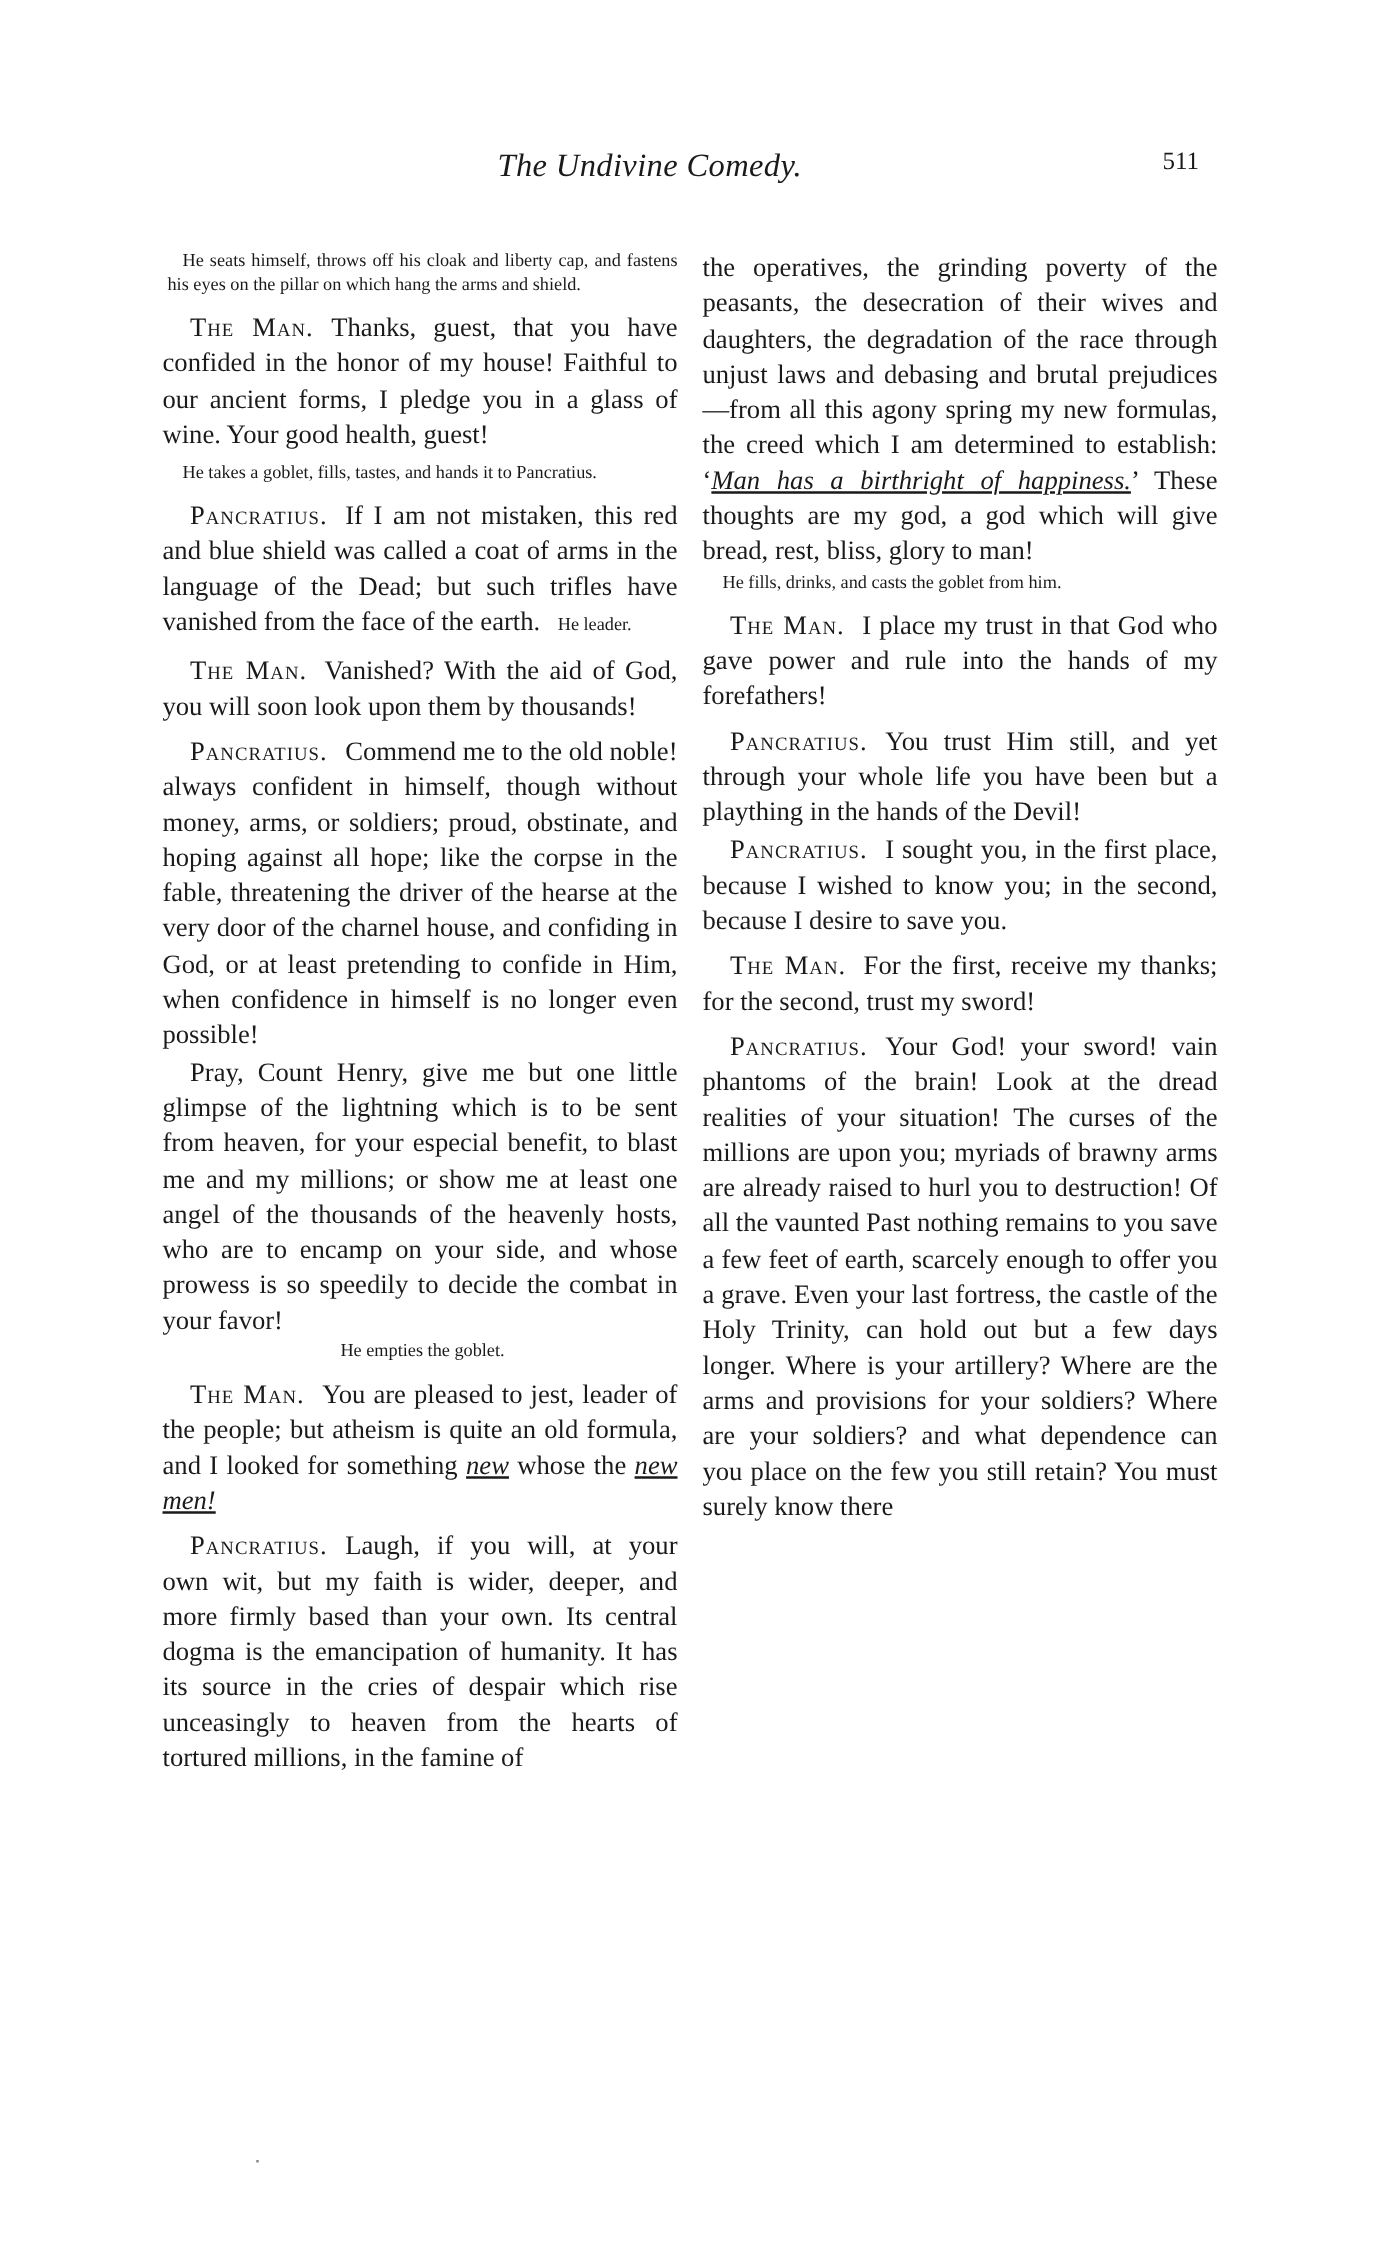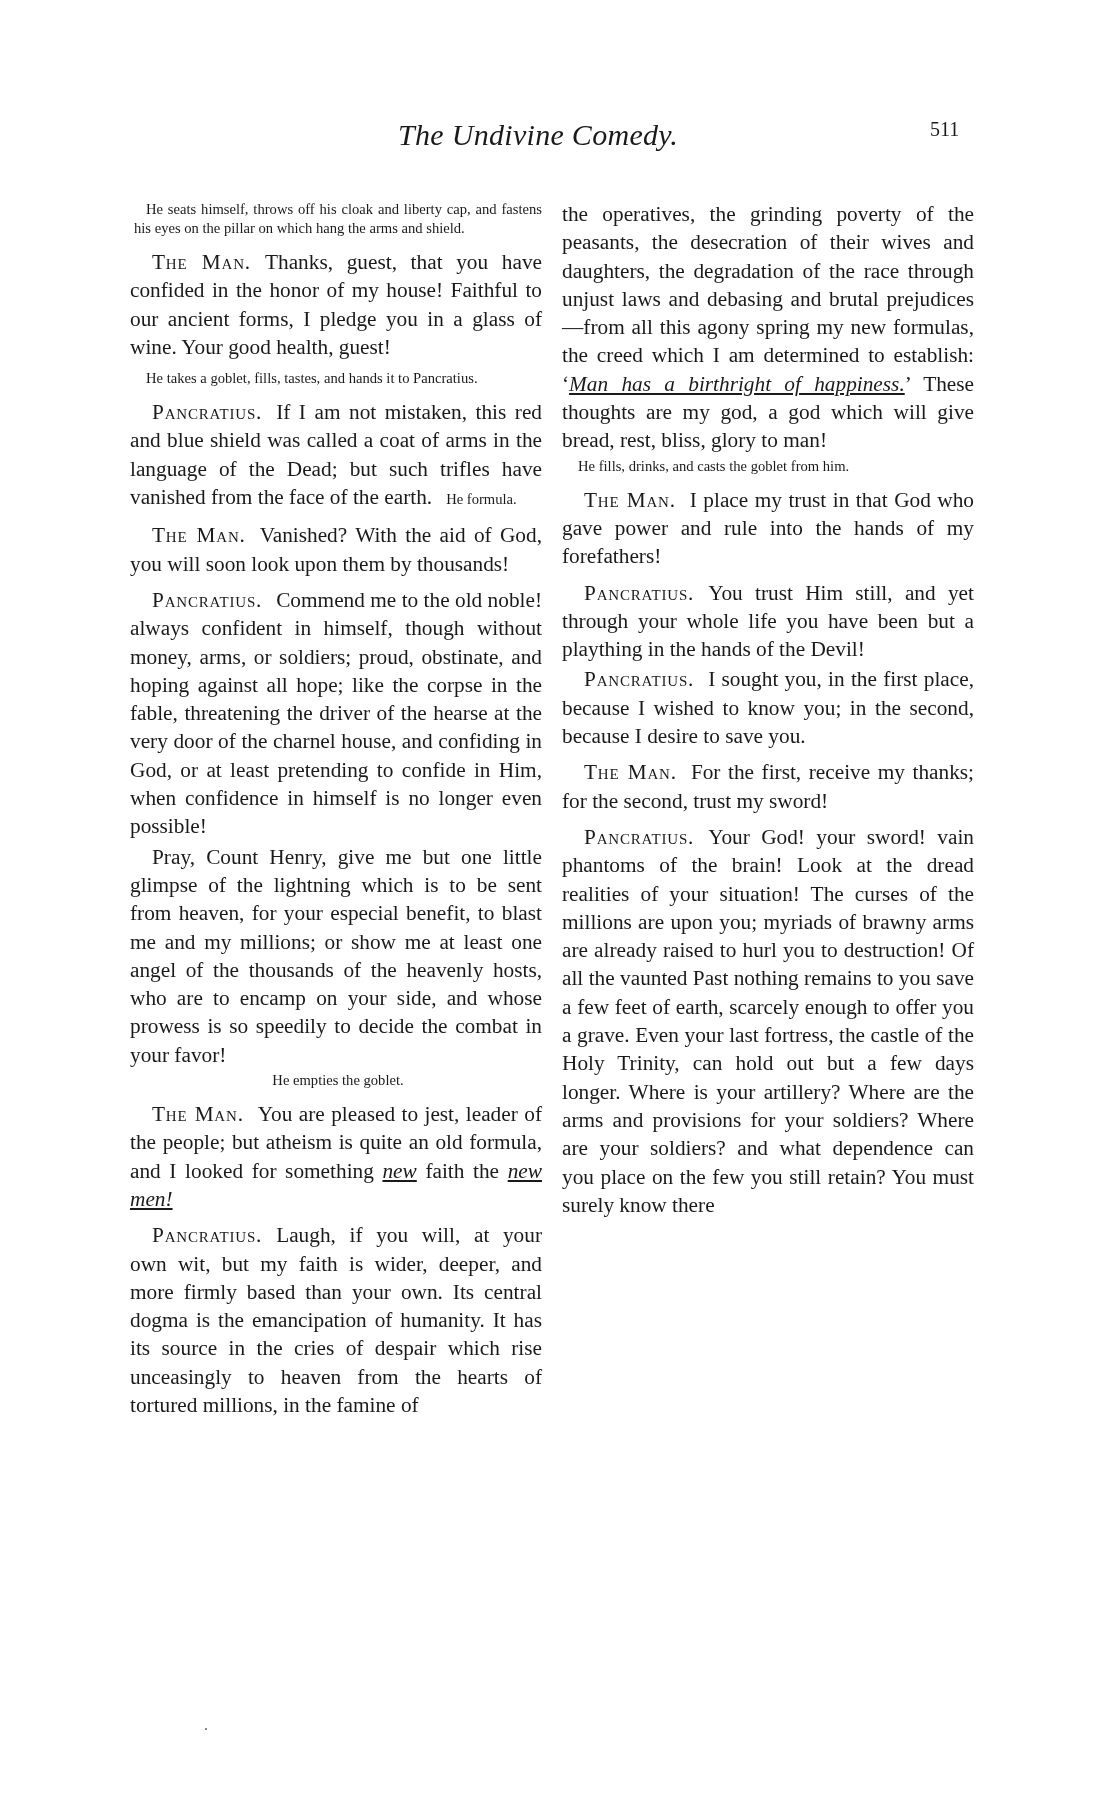--- a/index.html
+++ b/index.html
@@ -1,18 +1,18 @@
 <!DOCTYPE html>
 <html><head>
   <meta charset="utf-8">
   <style>
     html, body { margin: 0; padding: 0; background: #ffffff; }
     body { width: 1120px; height: 1800px; position: relative; overflow: hidden; color: #1a1a1a; font-family: "Liberation Serif", "DejaVu Serif", serif; }
     .header { position: absolute; top: 118px; left: 0; width: 1120px; height: 40px; }
-    .running-title { position: absolute; left: 398px; top: 0; font-style: italic; font-size: 30px; letter-spacing: 0.3px; }
+    .running-title { position: absolute; left: 398px; top: 0; font-style: italic; font-size: 26px; letter-spacing: 0.3px; }
     .page-number { position: absolute; left: 930px; top: 0; font-size: 20px; }
     .col { position: absolute; top: 200px; font-size: 21.3px; line-height: 28.3px; text-align: justify; }
     .col-left { left: 130px; width: 412px; }
     .col-right { left: 562px; width: 412px; top: 200px; }
     .p { margin: 0 0 8px 0; text-indent: 22px; }
     .p.cont { text-indent: 0; }
     .p.tight { margin-bottom: 2px; }
     .sd { font-size: 14.6px; line-height: 19px; margin: 0 0 10px 4px; text-indent: 12px; }
     .sd.center { text-align: center; text-indent: 0; font-family: Liberation Serif, serif; }
     .sd-inline { font-size: 14.6px; padding-left: 14px; }
@@ -29,31 +29,31 @@
   <span class="page-number">511</span>
 </div>
 
 <div class="col col-left">
   <p class="sd">He seats himself, throws off his cloak and liberty cap, and fastens his eyes on the pillar on which hang the arms and shield.</p>
 
   <p class="p"><span class="sc sp">The Man.</span><span>Thanks, guest, that you have confided in the honor of my house! Faithful to our ancient forms, I pledge you in a glass of wine. Your good health, guest!</span></p>
 
   <p class="sd">He takes a goblet, fills, tastes, and hands it to Pancratius.</p>
 
-  <p class="p"><span class="sc sp">Pancratius.</span><span>If I am not mistaken, this red and blue shield was called a coat of arms in the language of the Dead; but such trifles have vanished from the face of the earth.</span><span class="sd-inline">He formula.</span></p>
+  <p class="p"><span class="sc sp">Pancratius.</span><span>If I am not mistaken, this red and blue shield was called a coat of arms in the language of the Dead; but such trifles have vanished from the face of the earth.</span><span class="sd-inline">He leader.</span></p>
 
   <p class="p"><span class="sc sp">The Man.</span><span>Vanished? With the aid of God, you will soon look upon them by thousands!</span></p>
 
   <p class="p tight"><span class="sc sp">Pancratius.</span><span>Commend me to the old noble! always confident in himself, though without money, arms, or soldiers; proud, obstinate, and hoping against all hope; like the corpse in the fable, threatening the driver of the hearse at the very door of the charnel house, and confiding in God, or at least pretending to confide in Him, when confidence in himself is no longer even possible!</span></p>
 
   <p class="p tight"><span>Pray, Count Henry, give me but one little glimpse of the lightning which is to be sent from heaven, for your especial benefit, to blast me and my millions; or show me at least one angel of the thousands of the heavenly hosts, who are to encamp on your side, and whose prowess is so speedily to decide the combat in your favor!</span></p>
 
   <p class="sd center">He empties the goblet.</p>
 
-  <p class="p"><span class="sc sp">The Man.</span><span>You are pleased to jest, leader of the people; but atheism is quite an old formula, and I looked for something </span><i>new</i><span> faith the </span><i>new men!</i></p>
+  <p class="p"><span class="sc sp">The Man.</span><span>You are pleased to jest, leader of the people; but atheism is quite an old formula, and I looked for something </span><i>new</i><span> whose the </span><i>new men!</i></p>
 
   <p class="p"><span class="sc sp">Pancratius.</span><span>Laugh, if you will, at your own wit, but my faith is wider, deeper, and more firmly based than your own. Its central dogma is the emancipation of humanity. It has its source in the cries of despair which rise unceasingly to heaven from the hearts of tortured millions, in the famine of</span></p>
 </div>
 
 <div class="col col-right">
   <p class="p cont tight"><span>the operatives, the grinding poverty of the peasants, the desecration of their wives and daughters, the degradation of the race through unjust laws and debasing and brutal prejudices—from all this agony spring my new formulas, the creed which I am determined to establish: ‘</span><i>Man has a birthright of happiness.</i><span>’ These thoughts are my god, a god which will give bread, rest, bliss, glory to man!</span></p>
 
   <p class="sd">He fills, drinks, and casts the goblet from him.</p>
 
   <p class="p"><span class="sc sp">The Man.</span><span>I place my trust in that God who gave power and rule into the hands of my forefathers!</span></p>

